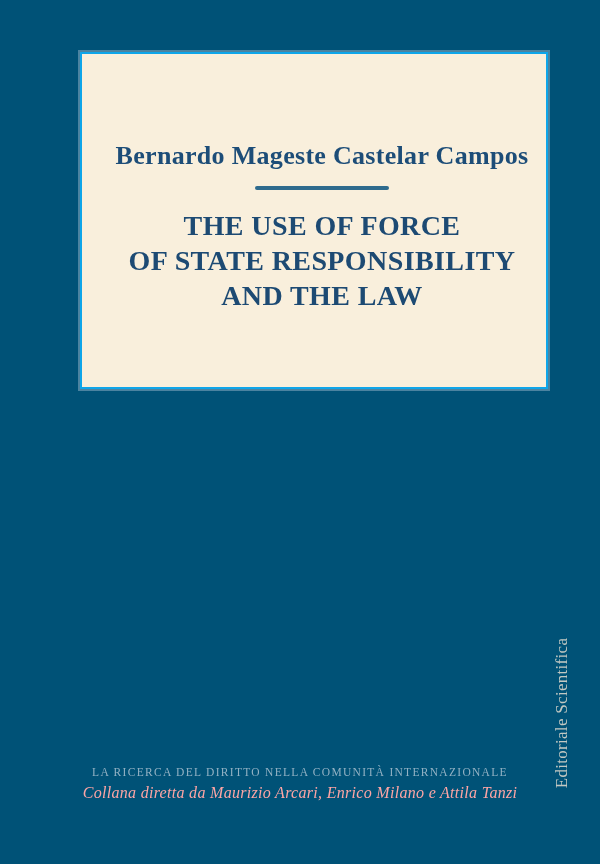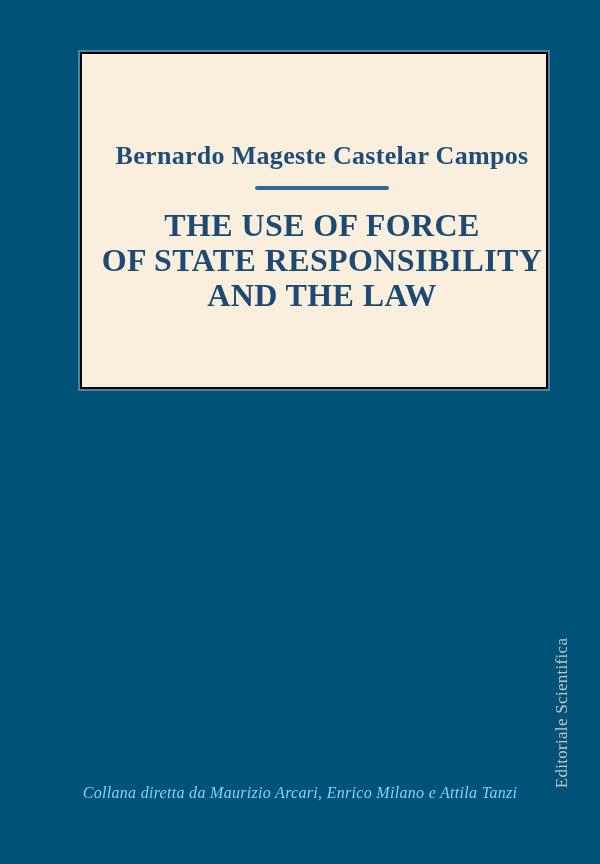--- a/index.html
+++ b/index.html
@@ -14,21 +14,21 @@
     overflow: hidden;
     font-family: "Liberation Serif", "DejaVu Serif", serif;
   }
   .title-panel {
     position: absolute;
     left: 80px;
     top: 52px;
     width: 468px;
     height: 337px;
     background: #f9efdc;
-    border: 2px solid #000000;
+    border: 2px solid #0ea5e9;
     outline: 2px solid #4b83a0;
     box-sizing: border-box;
     text-align: center;
     padding-left: 16px;
   }
   .author {
     margin-top: 88px;
     font-size: 26px;
     font-weight: bold;
     color: #1d4d78;
@@ -36,21 +36,21 @@
     line-height: 1.1;
   }
   .divider {
     width: 134px;
     height: 4px;
     background: #2f6b8d;
     border-radius: 2px;
     margin: 15px auto 18px auto;
   }
   .book-title {
-    font-size: 32px;
+    font-size: 28px;
     font-weight: bold;
     color: #1d4a73;
     line-height: 35px;
     letter-spacing: 0.4px;
   }
   .series-name {
     position: absolute;
     left: 0;
     top: 766px;
     width: 100%;
@@ -61,21 +61,21 @@
     text-transform: uppercase;
   }
   .series-editors {
     position: absolute;
     left: 0;
     top: 784px;
     width: 100%;
     text-align: center;
     font-size: 16px;
     font-style: italic;
-    color: #7dd3fc;
+    color: #fca5a5;
     letter-spacing: 0.3px;
   }
   .publisher {
     position: absolute;
     left: 552px;
     top: 806px;
     width: 186px;
     transform: rotate(-90deg);
     transform-origin: 0 0;
     text-align: center;
@@ -95,18 +95,19 @@
 
     <div class="divider"></div>
 
     <div class="book-title">
       <div>THE USE OF FORCE</div>
       <div>OF STATE RESPONSIBILITY</div>
       <div>AND THE LAW</div>
     </div>
   </div>
 
+  <div class="series-name">LA RICERCA DEL DIRITTO NELLA COMUNITÀ INTERNAZIONALE</div>
 
   <div class="series-editors">Collana diretta da Maurizio Arcari, Enrico Milano e Attila Tanzi</div>
 
   <div class="publisher">Editoriale Scientifica</div>
 
 </div>
 
 </body></html>

